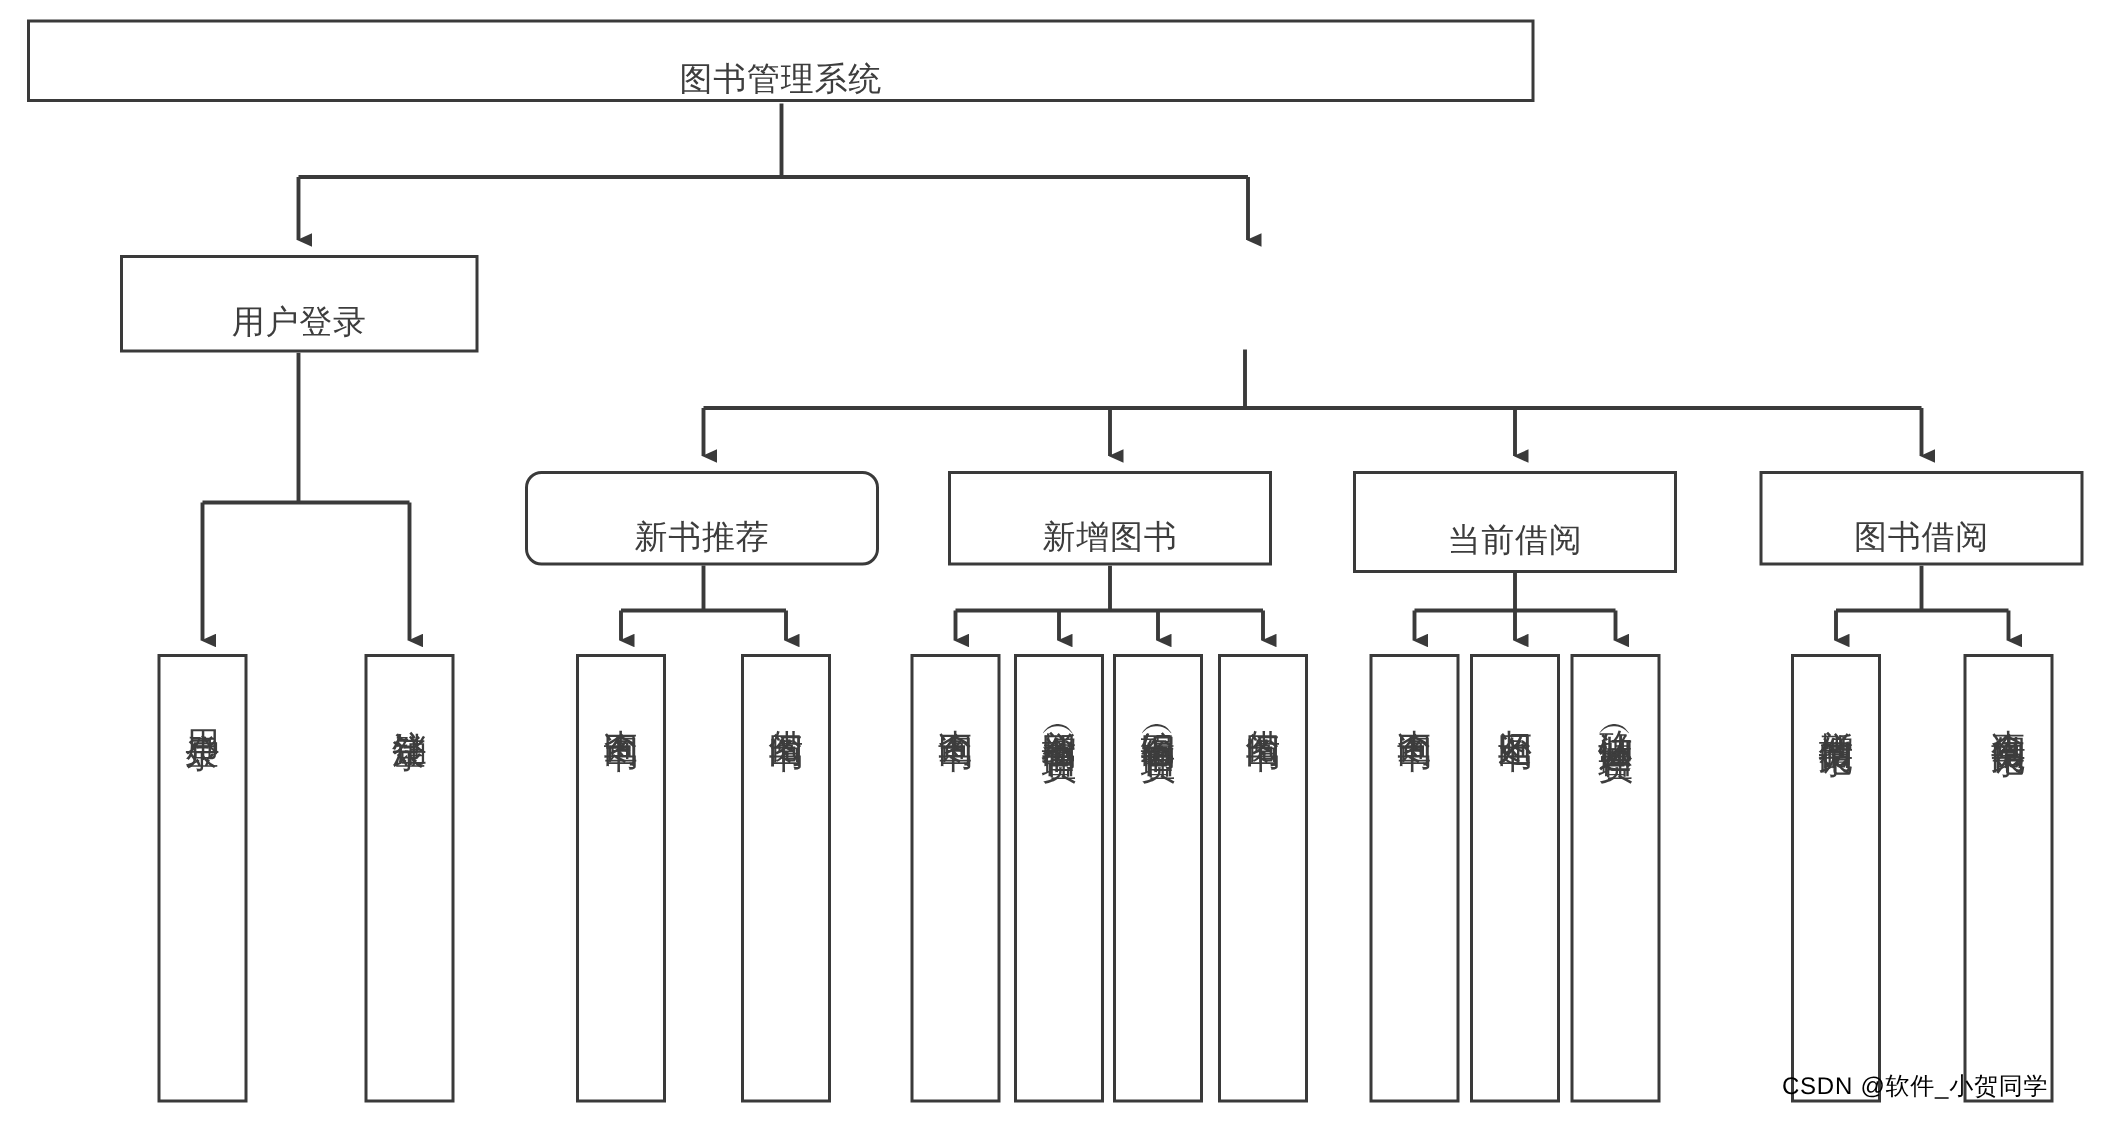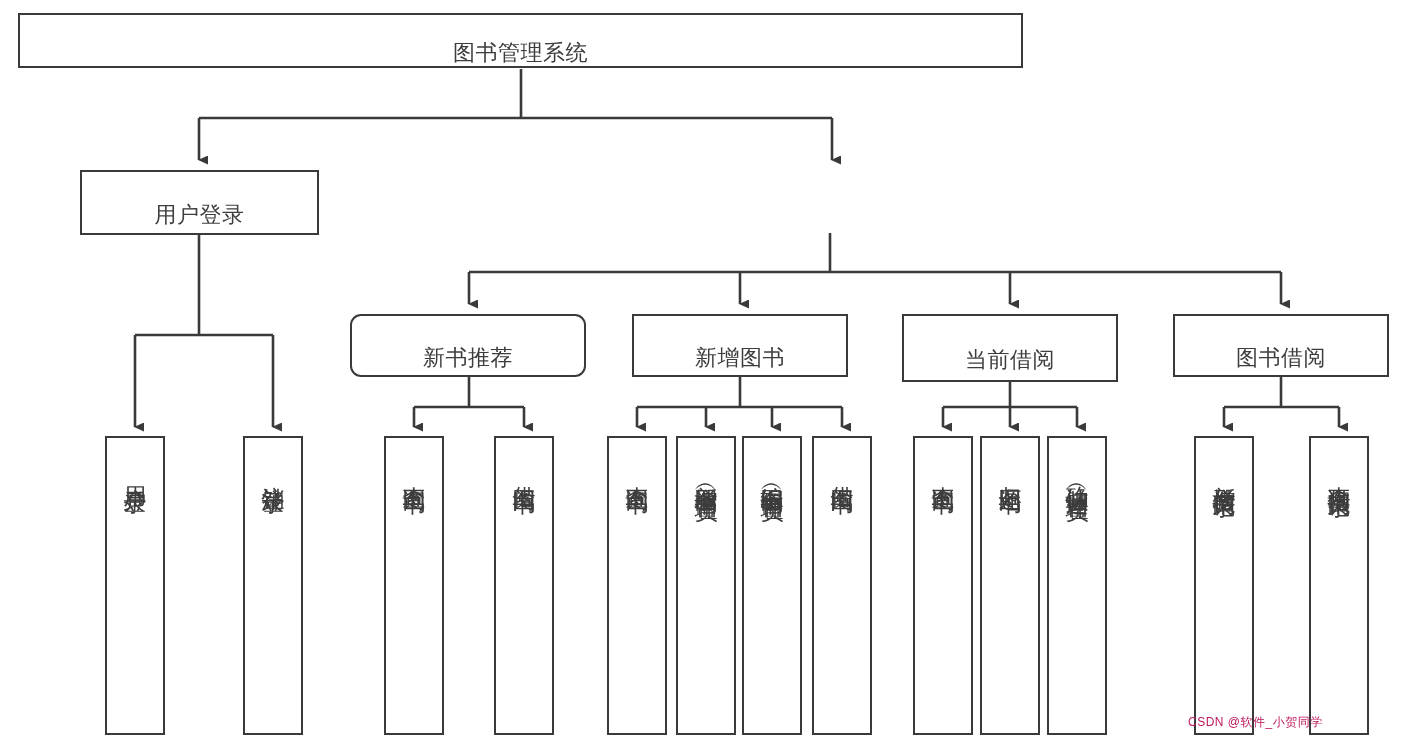--- a/index.html
+++ b/index.html
@@ -56,22 +56,22 @@
     text-orientation: upright;
     font-size: 23px;
     letter-spacing: 2px;
     line-height: 1;
   }
   .node-root .node-label { font-size: 23px; }
   #watermark {
     position: absolute;
     left: 1188px;
     top: 714px;
-    font-size: 12px;
-    color: #be185d;
+    font-size: 16px;
+    color: #000000;
     letter-spacing: 0.5px;
     white-space: nowrap;
     font-family: "Liberation Sans", "DejaVu Sans", sans-serif;
   }
 </style>
 </head>
 <body>
 
 <div id="diagram-root">
 

